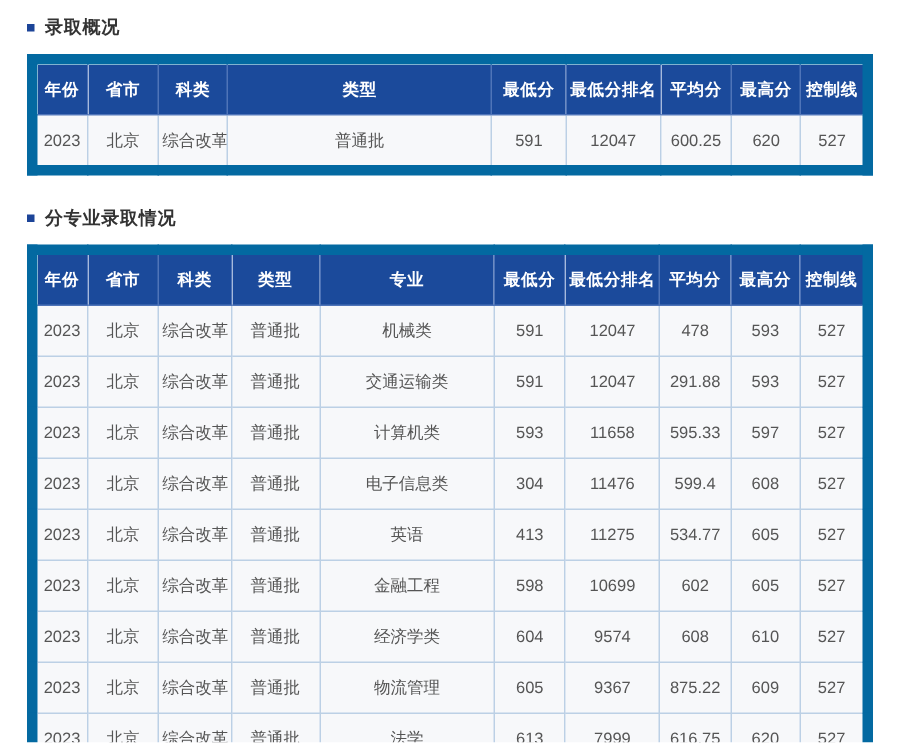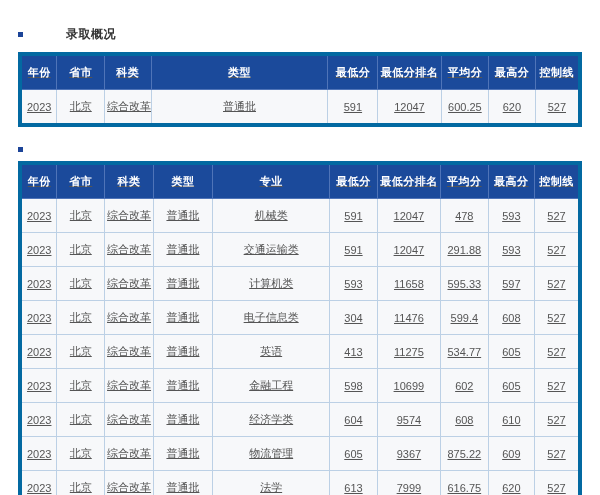--- a/index.html
+++ b/index.html
@@ -26,28 +26,27 @@
   }
   .section-title .bullet {
     display: inline-block;
     width: 5px;
     height: 5px;
     background: #1c4498;
     margin-right: 7px;
     flex: 0 0 auto;
   }
   .section + .section { margin-top: 20px; }
-  .section:first-child .section-title { margin-top: 19px; gap: 36px; }
+  .section:first-child .section-title { margin-top: 3px; }
 
   table.data-table {
     width: 100%;
     border-collapse: collapse;
     table-layout: fixed;
-    border: 4px solid #0369a1;
-    text-decoration: underline;
+    border: 7px solid #0369a1;
   }
   table.data-table th {
     background: #1b4a9b;
     color: #ffffff;
     font-size: 11px;
     font-weight: bold;
     text-align: center;
     padding: 9px 2px;
     border: 1px solid #4f74b8;
     letter-spacing: 0.5px;
@@ -135,20 +134,21 @@
             <td>620</td>
             <td>527</td>
           </tr>
         </tbody>
     </table>
   </div>
 
   <div class="section">
     <div class="section-title">
       <span class="bullet"></span>
+      <span>分专业录取情况</span>
     </div>
     <table id="t1" class="data-table">
       <colgroup>
         <col>
           <col>
           <col>
           <col>
           <col>
           <col>
           <col>

